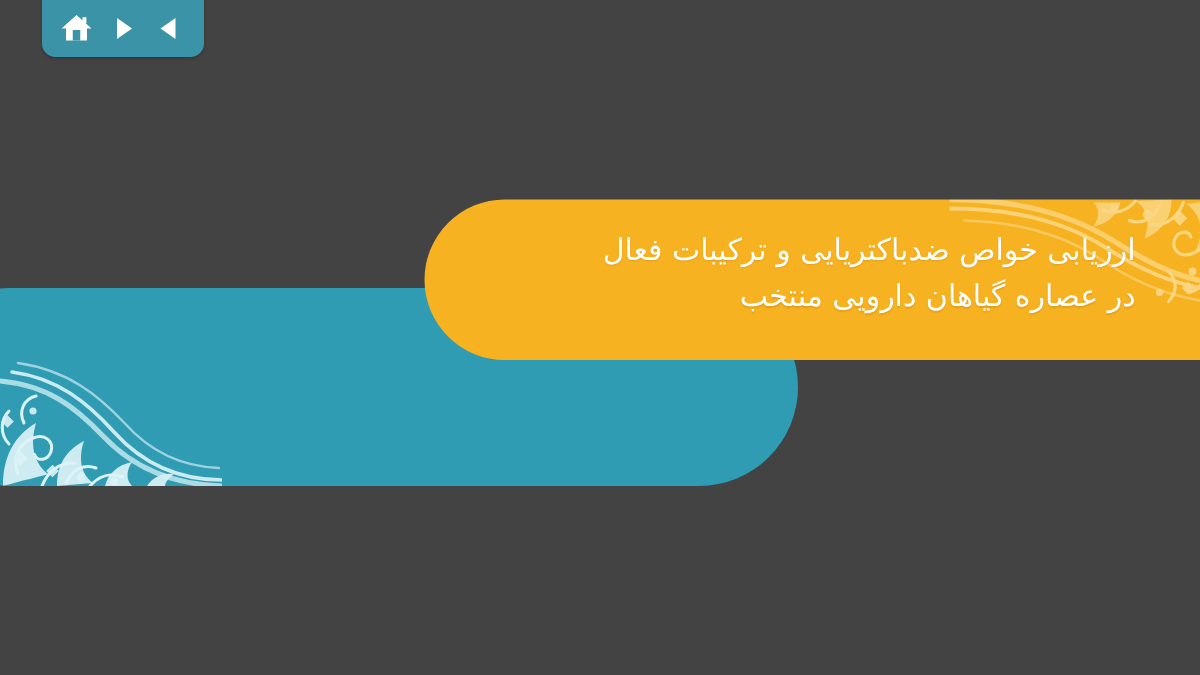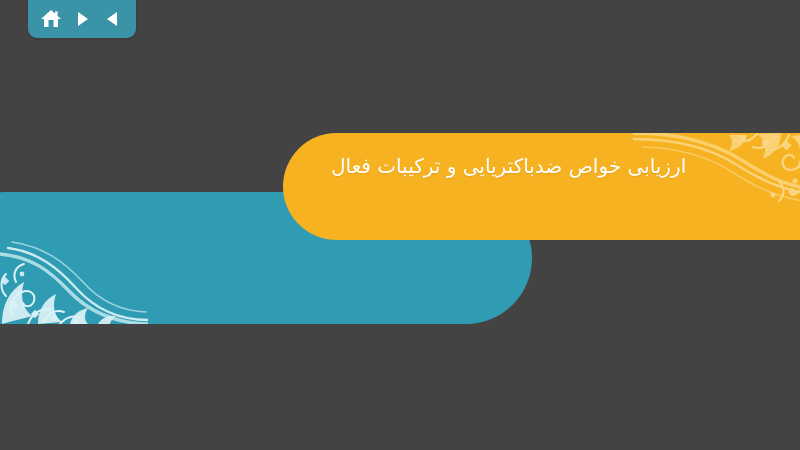--- a/index.html
+++ b/index.html
@@ -90,22 +90,22 @@
     width: 190px;
     height: 92px;
     opacity: .55;
   }
 
   
   #title-block {
     position: absolute;
     right: 66px;
     top: 18px;
-    left: 48px;
-    text-align: left;
+    left: 33px;
+    text-align: right;
     direction: rtl;
     z-index: 5;
   }
   #title-block .tline {
     color: #ffffff;
     font-size: 20px;
     line-height: 31px;
     font-weight: normal;
     white-space: nowrap;
     text-shadow: 0 1px 1px rgba(150,90,0,.18);
@@ -177,20 +177,21 @@
         <rect x="156" y="56" width="6" height="6" transform="rotate(45 159 59)"></rect>
         <circle cx="132" cy="10" r="3.2"></circle>
         <circle cx="110" cy="5" r="2.8"></circle>
         <circle cx="162" cy="48" r="2.6"></circle>
         <circle cx="140" cy="62" r="2.4"></circle>
       </g>
     </svg>
 
     <div id="title-block">
       <div class="tline">ارزیابی خواص ضدباکتریایی و ترکیبات فعال</div>
+      <div class="tline">در عصاره گیاهان دارویی منتخب</div>
     </div>
   </div>
 
   <div id="navbar">
     <div class="navbtn">
       <svg width="18" height="18" viewBox="0 0 18 18">
         <polygon points="13,2 13,16 3,9" fill="#ffffff"></polygon>
       </svg>
     </div>
     <div class="navbtn">

